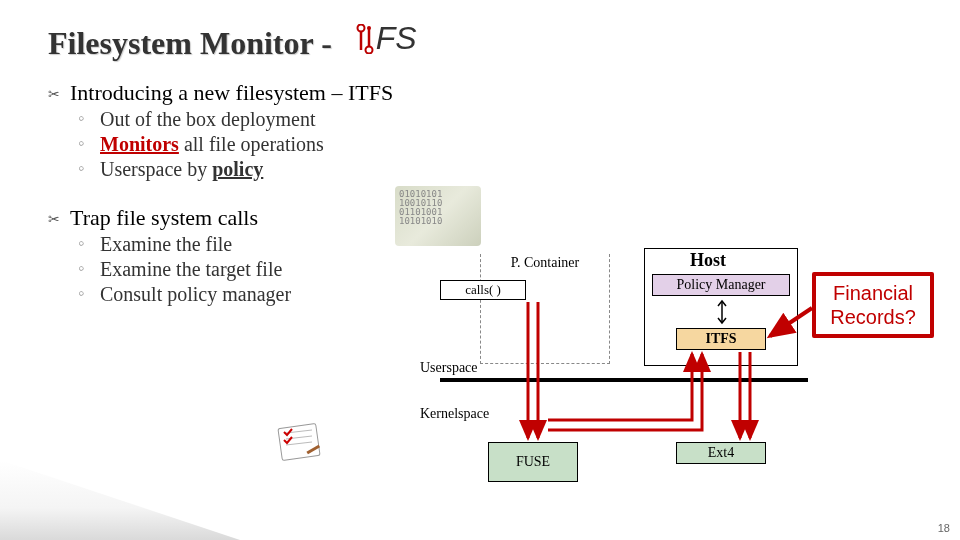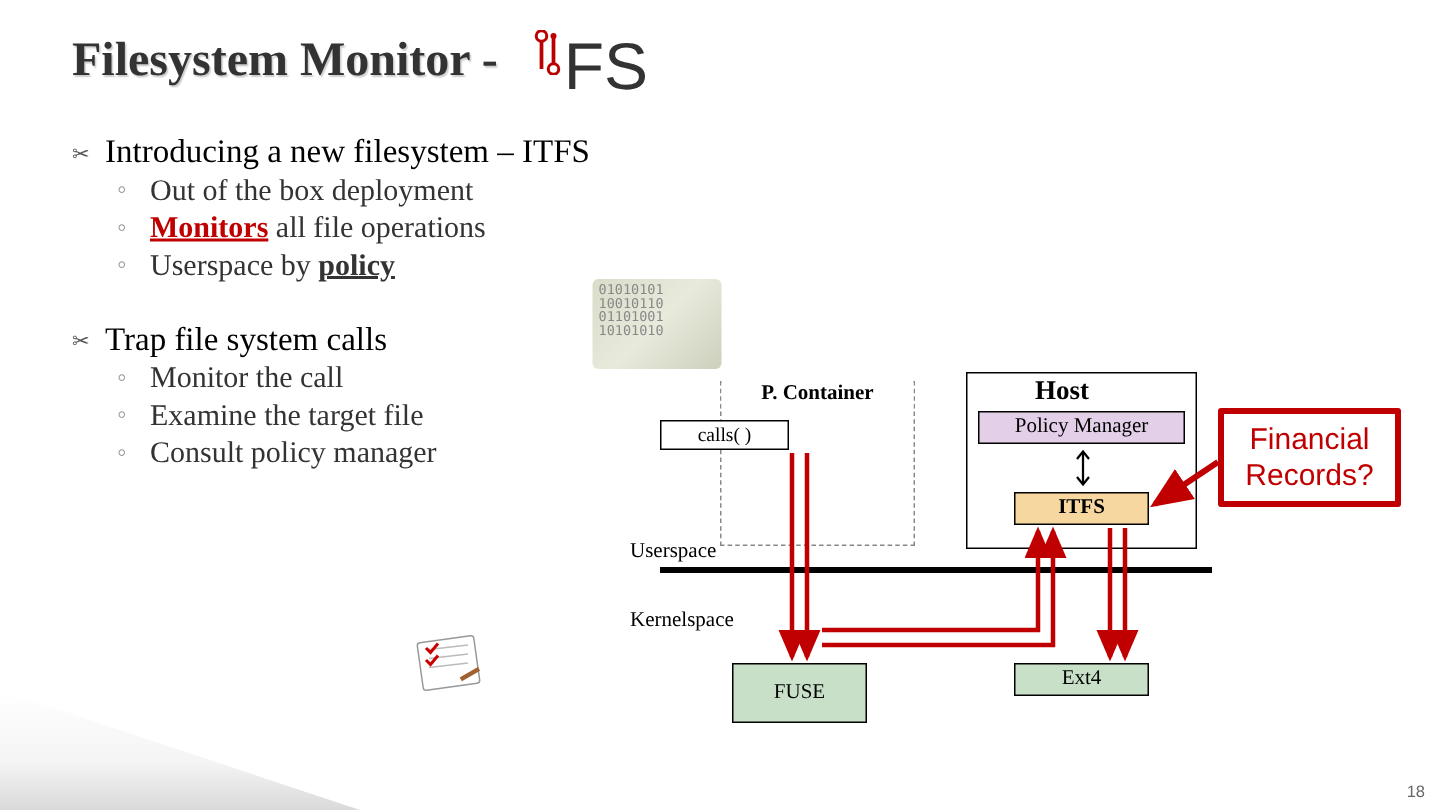--- a/index.html
+++ b/index.html
@@ -24,26 +24,28 @@
     gap: 24px;
   }
   .title {
     font-size: 32px;
     font-weight: bold;
     color: #333;
     text-shadow: 1px 1px 1px #ccc;
     margin: 0;
   }
   .title-fs {
-    font-size: 44px;
+    font-size: 32px;
     font-weight: 500;
     font-family: Arial, sans-serif;
     color: #333;
     display: flex;
+    align-items: center;
     gap: 2px;
+    font-style: italic;
   }
   .tool-icon {
     width: 18px;
     height: 30px;
     position: relative;
     display: inline-block;
   }
   .tool-icon svg { display: block; }
   .bullets {
     margin-top: 18px;
@@ -98,21 +100,20 @@
     height: 110px;
     border: 1.5px dashed #888;
     text-align: center;
   }
   .pcontainer-title {
     position: absolute;
     top: -1px; left: 0; right: 0;
     background: white;
     font-size: 14px;
     padding: 1px 0;
-    font-weight: bold;
   }
   .open-box {
     position: absolute;
     left: 20px; top: 44px;
     width: 86px; height: 20px;
     background: white;
     border: 1px solid #000;
     font-size: 13px;
     display: flex; align-items: center; justify-content: center;
   }
@@ -281,21 +282,21 @@
         <span>Userspace by </span><span class="strong underline">policy</span>
       </span>
     </div>
 
     <div class="l1" style="margin-top:24px">
       <span class="l1-marker">✂</span>
       <span>Trap file system calls</span>
     </div>
     <div class="l2">
       <span class="l2-marker">◦</span>
-      <span>Monitor the call</span>
+      <span>Examine the file</span>
     </div>
     <div class="l2">
       <span class="l2-marker">◦</span>
       <span>Examine the target file</span>
     </div>
     <div class="l2">
       <span class="l2-marker">◦</span>
       <span>Consult policy manager</span>
     </div>
 

